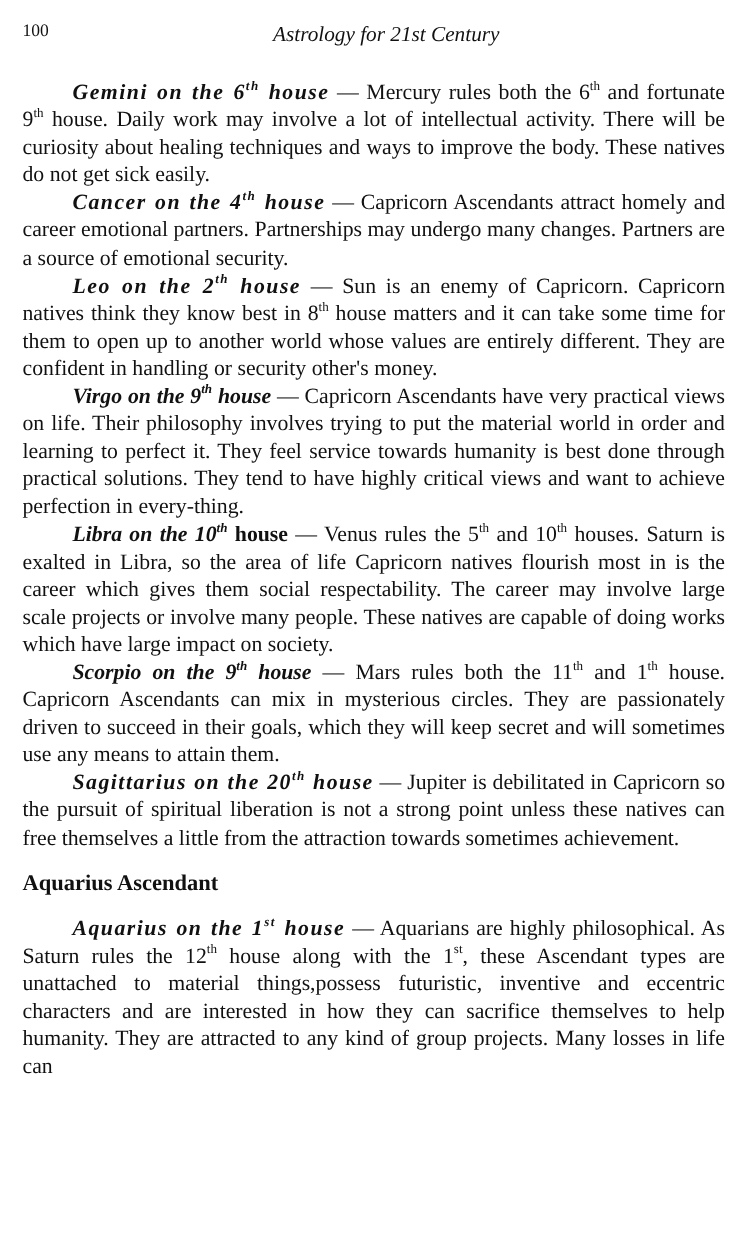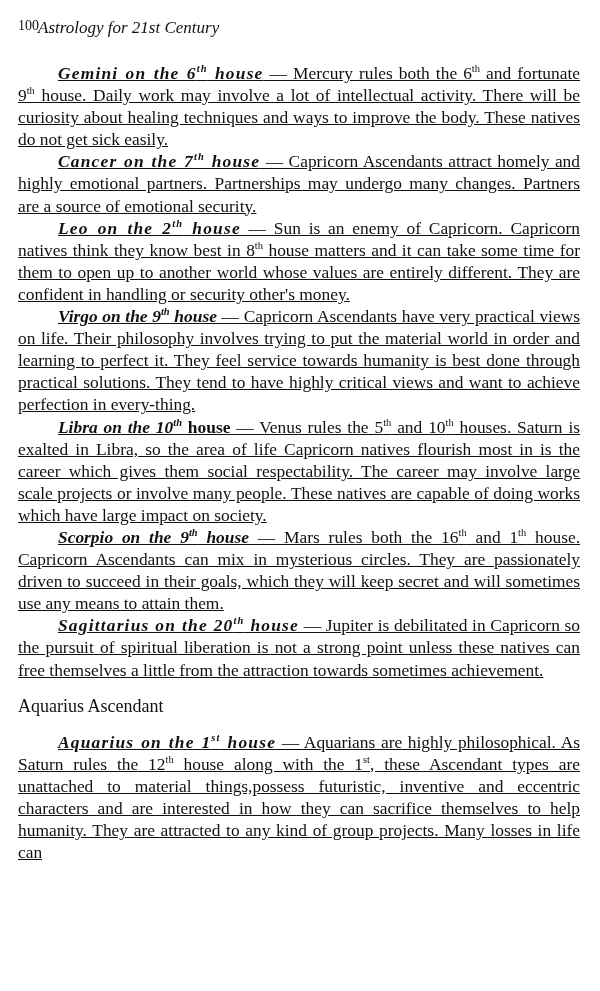--- a/index.html
+++ b/index.html
@@ -1,62 +1,62 @@
 <!DOCTYPE html>
 <html><head>
 <meta charset="utf-8">
 <style>
   html, body { margin:0; padding:0; background:#fff; }
   body { width:600px; height:991px; overflow:hidden; position:relative;
          font-family:"Liberation Serif","DejaVu Serif",serif; color:#111; }
   .header { position:absolute; top:18px; left:18px; right:20px; height:26px; }
   .page-num { position:absolute; left:0; top:0; font-size:14px; }
-  .running-title { position:absolute; left:0; right:0; top:0; text-align:left;
+  .running-title { position:absolute; left:0; right:0; top:0; text-align:center;
                    font-style:italic; font-size:17px; padding-left:20px; }
   .body { position:absolute; top:62px; left:18px; width:562px;
           font-size:17.4px; line-height:22.1px; text-align:justify; }
-  .para { margin:0; text-indent:40px;text-decoration:underline; }
+  .para { margin:0; text-indent:40px; }
   .lead { font-style:italic; font-weight:bold; }
   .lead-normal { font-weight:bold; }
   .spaced { letter-spacing:1.2px; }
   sup { font-size:0.6em; line-height:0; vertical-align:0.7em; }
-  .section-heading { font-weight:normal; font-size:18px; margin:14px 0 14px 0; text-indent:0; }
+  .section-heading { font-weight:bold; font-size:18px; margin:14px 0 14px 0; text-indent:0; }
 </style>
 </head>
 <body>
 
 <div class="header">
   <span class="page-num">100</span>
   <span class="running-title">Astrology for 21st Century</span>
 </div>
 
 <div class="body">
 
   <p class="para">
     <span class="lead spaced"><span>Gemini on the 6</span><sup>th</sup><span> house</span></span><span> — Mercury rules both the 6</span><sup>th</sup><span> and fortunate 9</span><sup>th</sup><span> house. Daily work may involve a lot of intellectual activity. There will be curiosity about healing techniques and ways to improve the body.  These natives do not get sick easily.</span>
   </p>
 
   <p class="para">
-    <span class="lead spaced"><span>Cancer on the 7</span><sup>th</sup><span> house</span></span><span> — Capricorn Ascendants attract homely and highly emotional partners. Partnerships may undergo many changes. Partners are a source of emotional security.</span>
+    <span class="lead spaced"><span>Cancer on the 4</span><sup>th</sup><span> house</span></span><span> — Capricorn Ascendants attract homely and career emotional partners. Partnerships may undergo many changes. Partners are a source of emotional security.</span>
   </p>
 
   <p class="para">
     <span class="lead spaced"><span>Leo on the 2</span><sup>th</sup><span> house</span></span><span> — Sun is an enemy of Capricorn. Capricorn natives think  they know best in 8</span><sup>th</sup><span> house matters and it can take some time for them to open up to another world whose values are entirely different.  They are confident in handling or security other's money.</span>
   </p>
 
   <p class="para">
     <span class="lead"><span>Virgo on the 9</span><sup>th</sup><span> house</span></span><span> — Capricorn Ascendants have  very practical views on life.  Their philosophy involves trying to put the material world in order and learning to perfect it. They feel service towards humanity is best done through practical solutions. They tend to have highly critical views and want to achieve perfection in every-thing.</span>
   </p>
 
   <p class="para">
     <span class="lead"><span>Libra on the 10</span><sup>th</sup><span class="lead-normal" style="font-style:normal"> house</span></span><span> — Venus rules the 5</span><sup>th</sup><span> and 10</span><sup>th</sup><span> houses. Saturn is exalted in Libra, so the area of life Capricorn natives flourish most in is the career which gives them social respectability. The career may involve large scale projects or involve many people.  These natives are capable of doing works which have large impact on society.</span>
   </p>
 
   <p class="para">
-    <span class="lead"><span>Scorpio on the 9</span><sup>th</sup><span> house</span></span><span> — Mars rules both the 16</span><sup>th</sup><span> and 1</span><sup>th</sup><span> house.  Capricorn Ascendants can mix in mysterious circles. They are passionately driven to succeed in their goals, which they will keep secret and will sometimes use any means to attain them.</span>
+    <span class="lead"><span>Scorpio on the 9</span><sup>th</sup><span> house</span></span><span> — Mars rules both the 11</span><sup>th</sup><span> and 1</span><sup>th</sup><span> house.  Capricorn Ascendants can mix in mysterious circles. They are passionately driven to succeed in their goals, which they will keep secret and will sometimes use any means to attain them.</span>
   </p>
 
   <p class="para">
     <span class="lead spaced"><span>Sagittarius on the 20</span><sup>th</sup><span> house</span></span><span> — Jupiter is debilitated in Capricorn so the pursuit of spiritual liberation is not a strong point unless these natives can free themselves a little from the attraction towards sometimes achievement.</span>
   </p>
 
   <p class="section-heading">Aquarius Ascendant</p>
 
   <p class="para">
     <span class="lead spaced"><span>Aquarius on the 1</span><sup>st</sup><span> house</span></span><span> — Aquarians are highly philosophical. As Saturn rules the 12</span><sup>th</sup><span> house along with the 1</span><sup>st</sup><span>, these Ascendant types  are unattached to material things,possess futuristic, inventive and eccentric characters and are interested in how they can sacrifice themselves to help humanity. They are attracted to any kind of group projects.  Many losses in life can</span>

